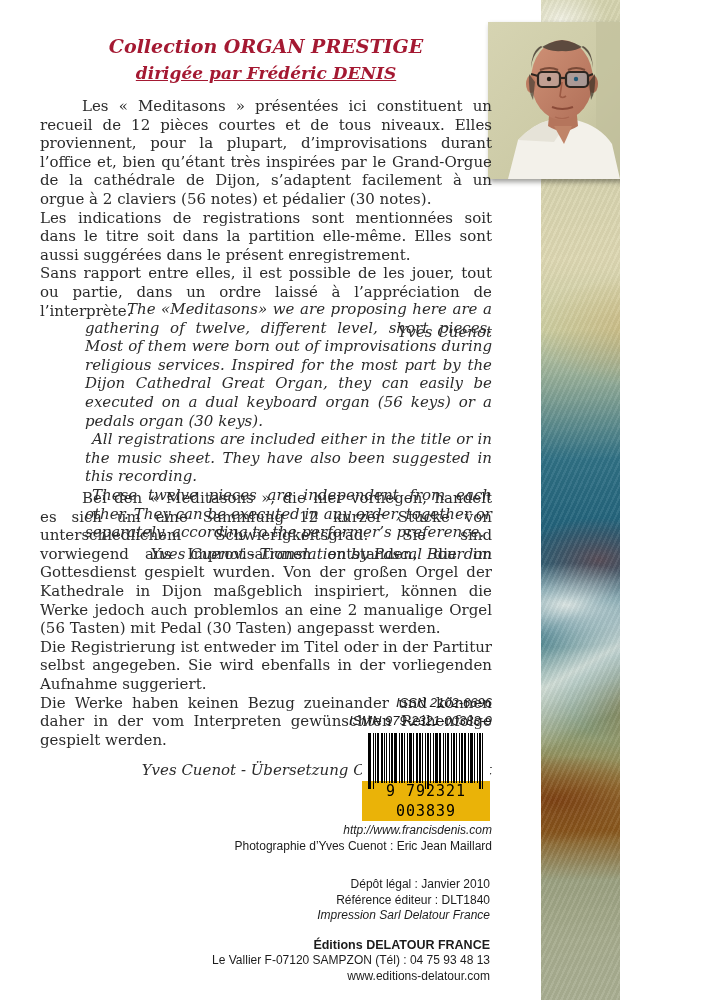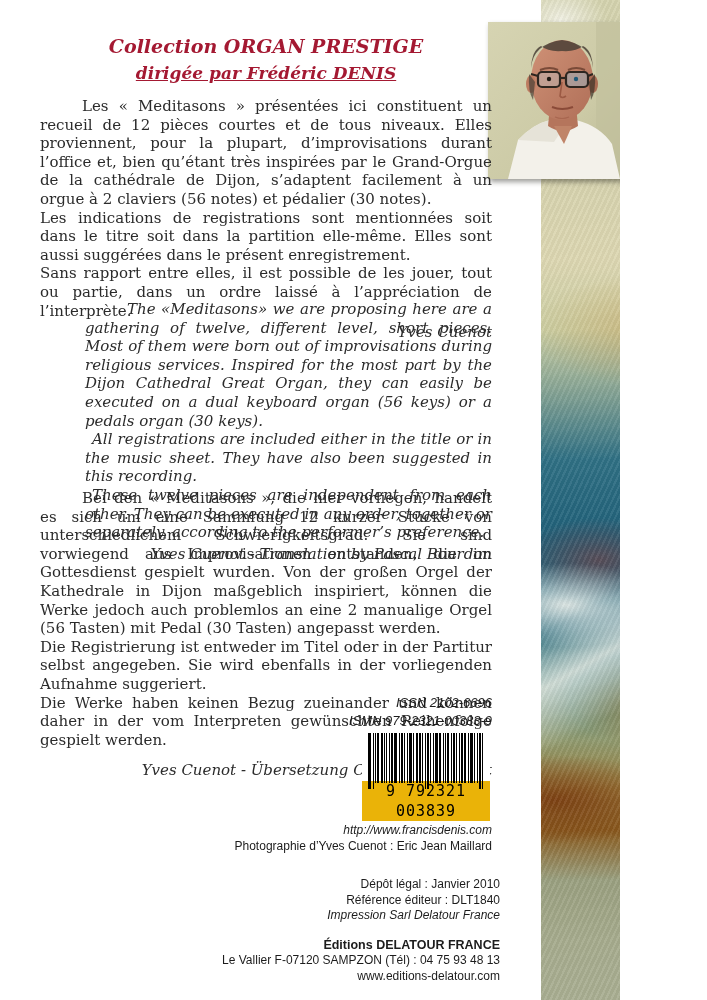--- a/index.html
+++ b/index.html
@@ -49,21 +49,21 @@
   .sig-gap{margin-top:12px;}
   
   .sans{font-family:"Liberation Sans","DejaVu Sans",sans-serif;}
   .issn-block{position:absolute;left:242px;top:694px;width:250px;text-align:right;font-size:13px;line-height:18px;color:#1c1c1c;font-style:italic;}
   .barcode{position:absolute;left:362px;top:733px;width:128px;background:#fff;text-align:center;}
   .bars{height:56px;display:flex;align-items:flex-start;justify-content:center;}
   .bars span{display:inline-block;background:#000;}
   .barcode-num{font-family:"DejaVu Sans Mono","Liberation Mono",monospace;font-size:15px;line-height:20px;letter-spacing:1px;color:#000;margin-top:-8px;background:#eab308;}
   
   .credits{position:absolute;left:142px;top:823px;width:350px;text-align:right;font-size:12px;line-height:15.5px;color:#1c1c1c;}
-  .publisher{position:absolute;left:150px;top:877px;width:350px;text-align:right;font-size:12px;line-height:15.5px;color:#1c1c1c;}
+  .publisher{position:absolute;left:140px;top:877px;width:350px;text-align:right;font-size:12px;line-height:15.5px;color:#1c1c1c;}
   .italic{font-style:italic;}
   .bold{font-weight:bold;}
   .pub-name{margin-top:14px;font-size:12.5px;}
 </style>
 </head>
 <body>
 
 <div class="page">
 
   <div class="painting"></div>

